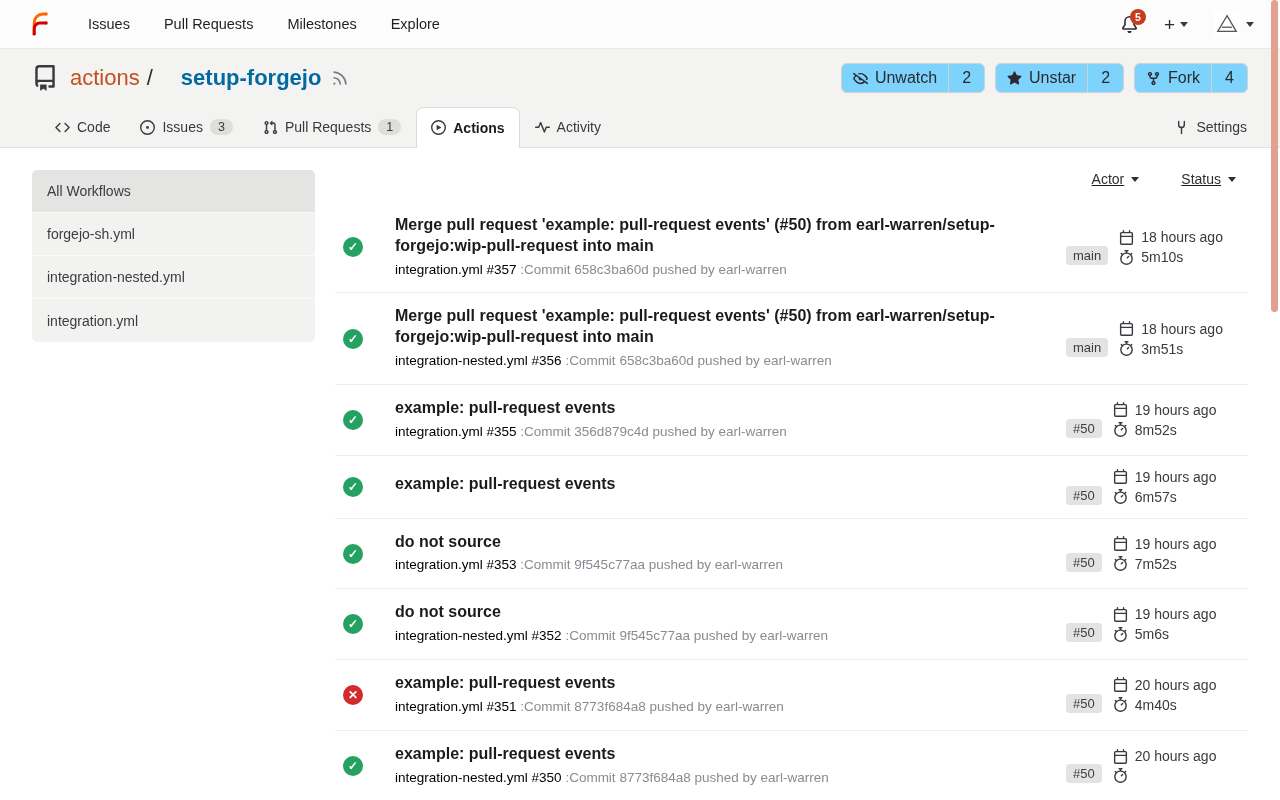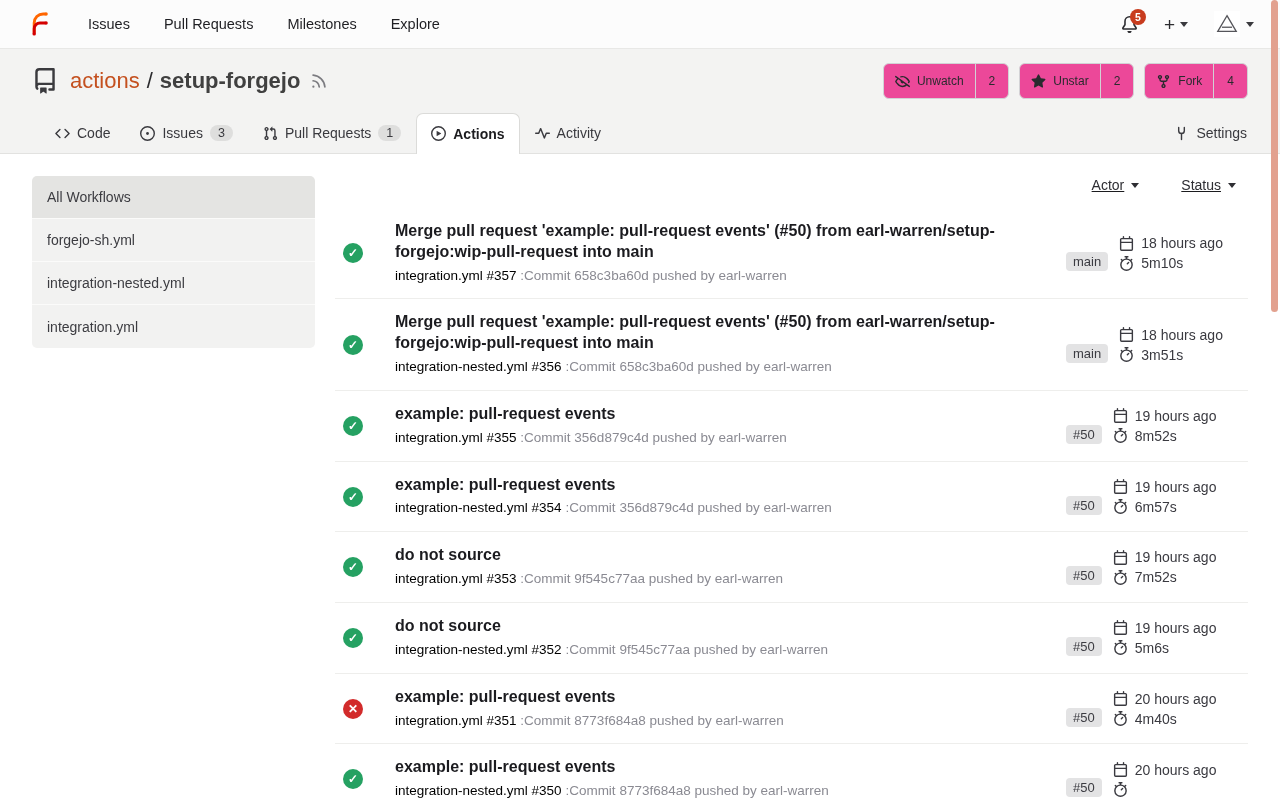--- a/index.html
+++ b/index.html
@@ -30,26 +30,26 @@
   .nav-avatar { display:inline-flex; align-items:center; gap:6px; cursor:pointer; }
   .avatar-img { width:26px; height:26px; background:#fff; display:flex; align-items:center; justify-content:center; }
 
   
   .repo-header { background:#f3f3f2; border-bottom:1px solid #e2e2e0; padding:14px 32px 0; }
   .repo-title-row { display:flex; align-items:center; margin-bottom:14px; }
   .repo-icon { color:#3a3a3e; margin-right:12px; display:inline-flex; }
   .repo-title { font-size:22px; display:flex; align-items:center; gap:7px; }
   .repo-owner { color:#c4501f; text-decoration:none; font-weight:400; cursor:pointer; }
   .repo-sep { color:#2b2b2e; }
-  .repo-name { color:#404040; text-decoration:none; font-weight:600; cursor:pointer; }
+  .repo-name { color:#0369a1; text-decoration:none; font-weight:600; cursor:pointer;margin-left:21px; }
   .rss-icon { color:#7b7b80; margin-left:10px; display:inline-flex; cursor:pointer; }
   .repo-buttons { margin-left:auto; display:flex; gap:10px; }
   .btn-group {
-    display:flex; align-items:stretch; height:36px; background:#ec4899;
-    border:1px solid #d2d2d5; border-radius:6px; overflow:hidden; font-size:12px; color:#2a2a2e;
+    display:flex; align-items:stretch; height:30px; background:#7dd3fc;
+    border:1px solid #d2d2d5; border-radius:6px; overflow:hidden; font-size:16px; color:#2a2a2e;
   }
   .btn-main { display:flex; align-items:center; gap:7px; padding:0 11px; background:transparent; border:none; font:inherit; color:inherit; cursor:pointer; }
   .btn-count { display:flex; align-items:center; padding:0 13px; border:none; border-left:1px solid #d2d2d5; background:transparent; font:inherit; color:inherit; cursor:pointer; }
   .btn-icon { display:inline-flex; color:#2a2a2e; }
 
   
   .tabs { display:flex; align-items:stretch; margin:0 0 0 8px; }
   .tab {
     display:flex; align-items:center; gap:7px; padding:11px 14px 12px; font-size:14px;
     color:#39393e; text-decoration:none; cursor:pointer; border:1px solid transparent; border-bottom:none;
@@ -385,24 +385,20 @@
                   <span>8m52s</span>
                 </span>
               </div>
             </div>
           </div>
 
           <div class="run-row">
             <span class="status-icon success"></span>
             <div class="run-text">
               <div class="run-title">example: pull-request events</div>
-              <div class="run-sub">
-                <span class="run-source">integration-nested.yml #354</span>
-                <span class="run-commit">:Commit 356d879c4d pushed by earl-warren</span>
-              </div>
             </div>
             <div class="run-meta">
               <span class="ref-badge">#50</span>
               <div class="time-stack">
                 <span class="time-line">
                   <span style="display:inline-flex">
                     <svg width="15" height="15" viewBox="0 0 16 16" fill="currentColor">
                       <path d="M4.75 0a.75.75 0 0 1 .75.75V2h5V.75a.75.75 0 0 1 1.5 0V2h1.25c.966 0 1.75.784 1.75 1.75v10.5A1.75 1.75 0 0 1 13.25 16H2.75A1.75 1.75 0 0 1 1 14.25V3.75C1 2.784 1.784 2 2.75 2H4V.75A.75.75 0 0 1 4.75 0ZM2.5 7.5v6.75c0 .138.112.25.25.25h10.5a.25.25 0 0 0 .25-.25V7.5Zm10.75-4H2.75a.25.25 0 0 0-.25.25V6h11V3.75a.25.25 0 0 0-.25-.25Z"></path>
                     </svg>
                   </span>

